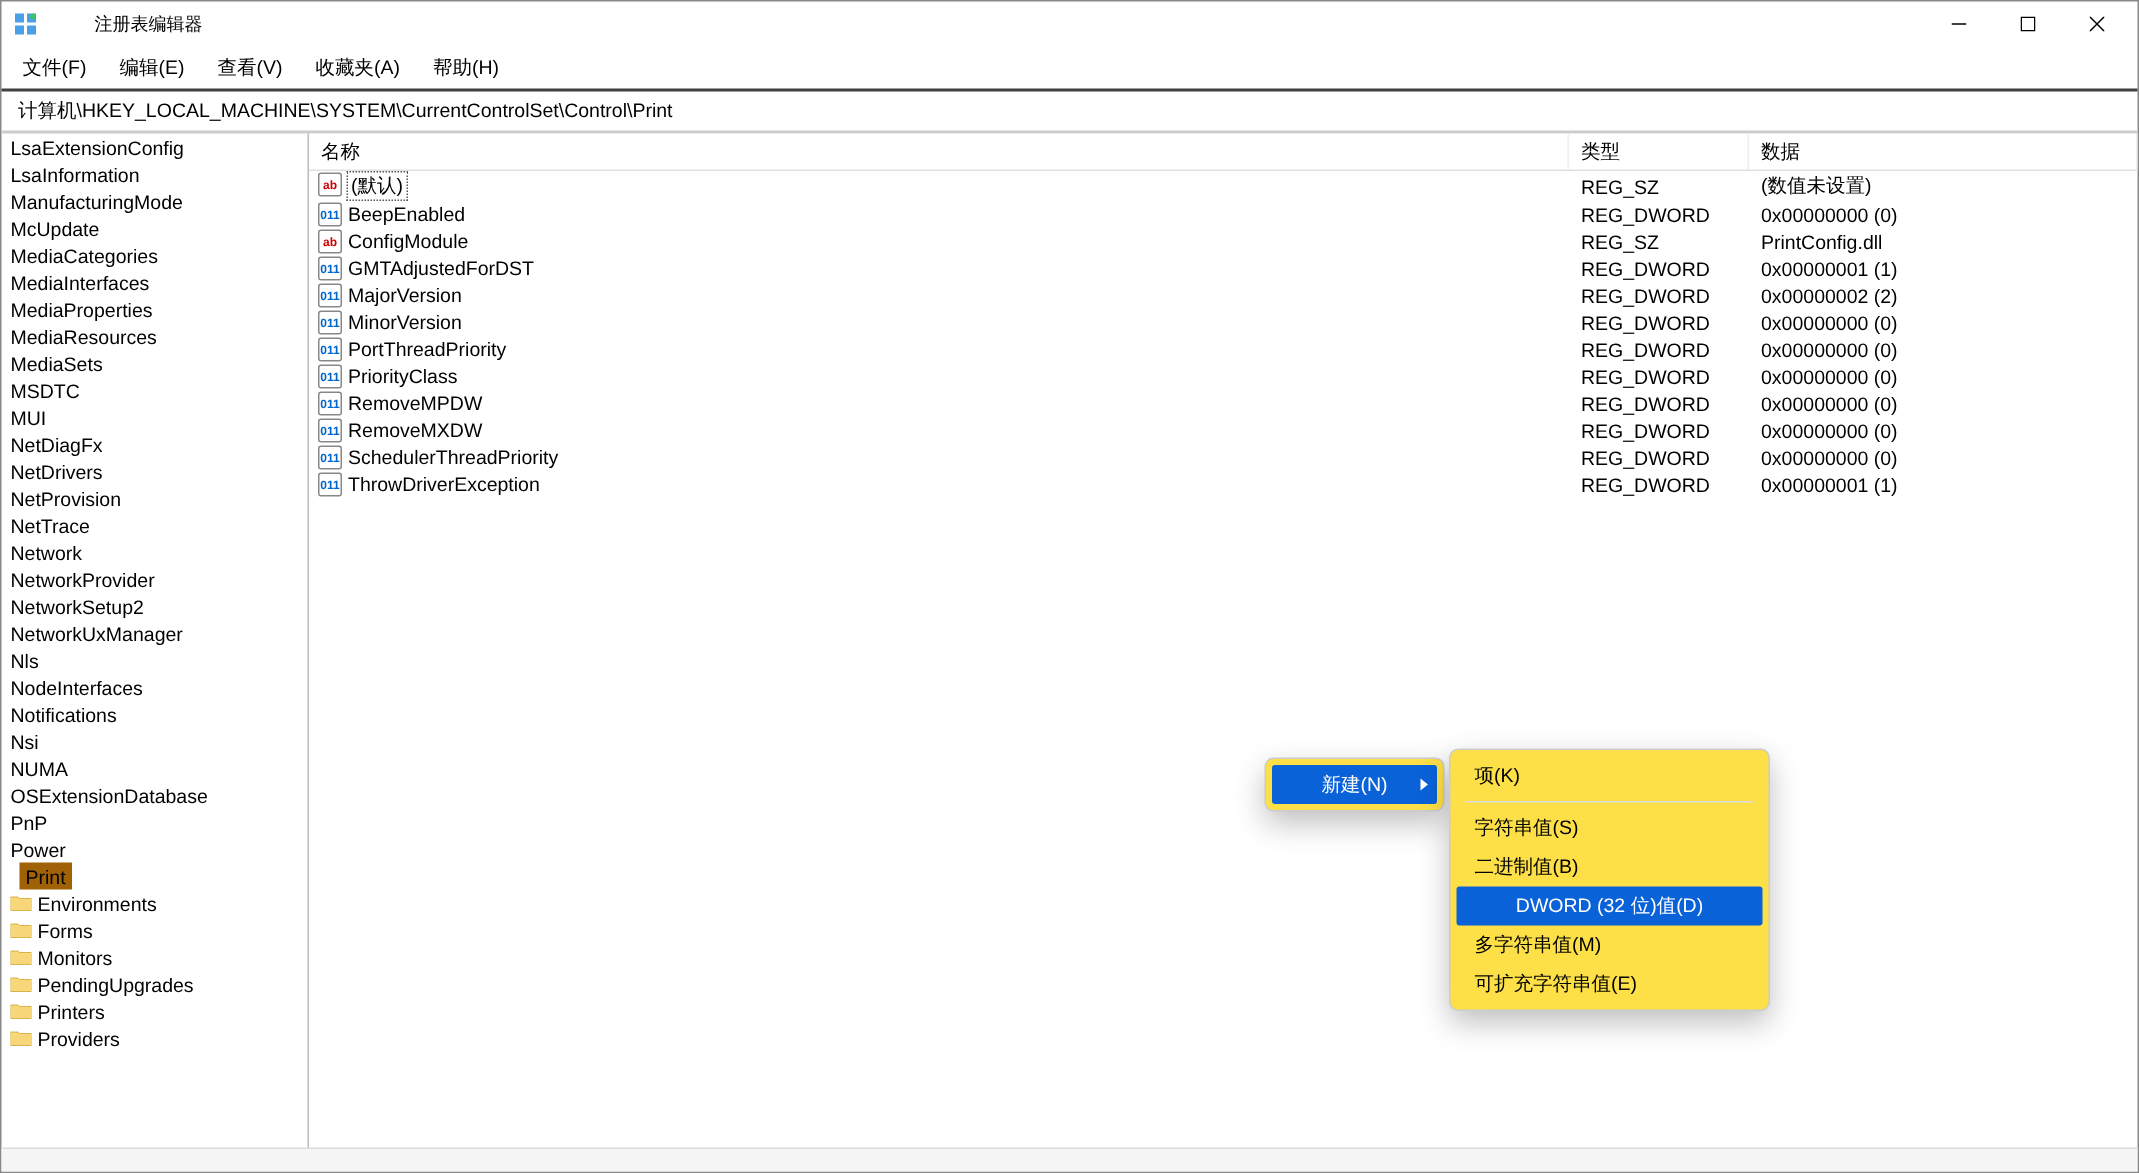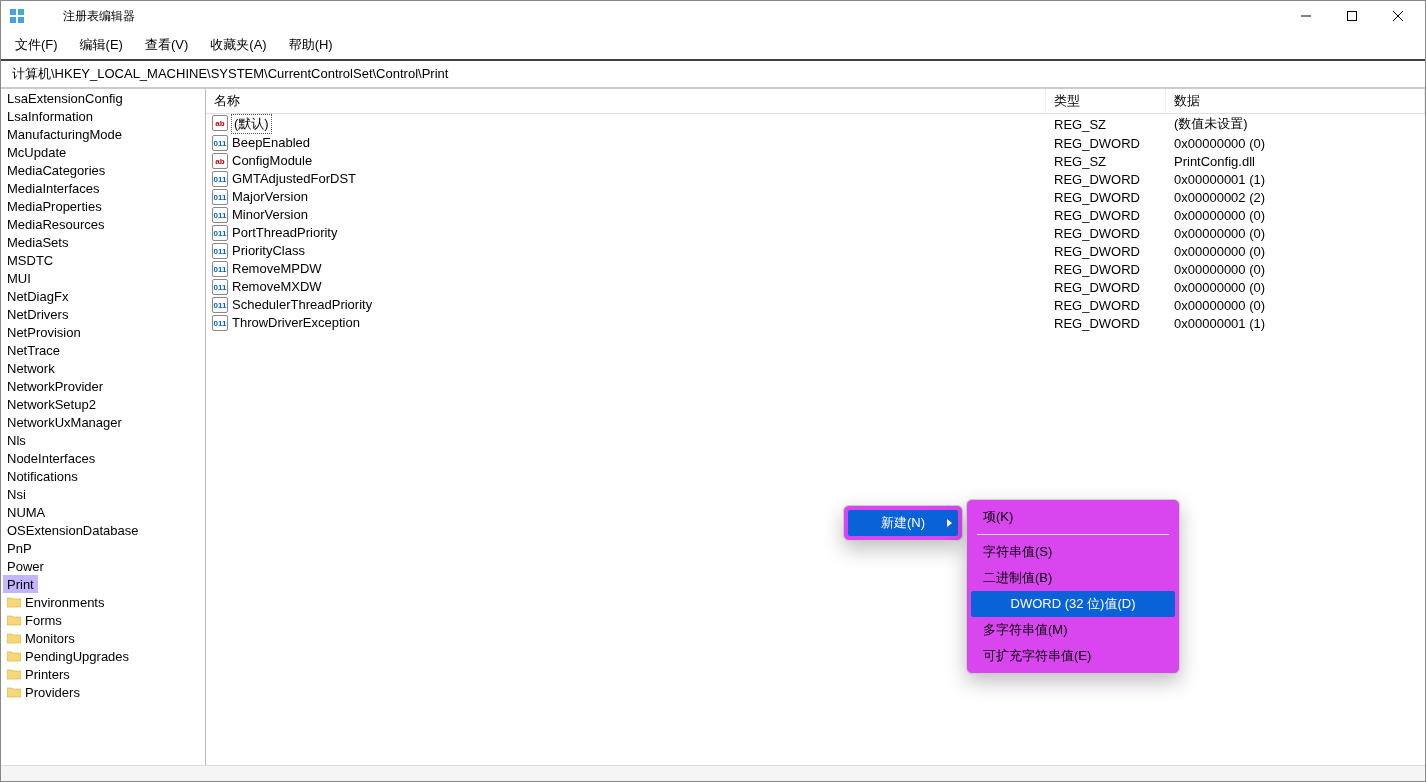--- a/index.html
+++ b/index.html
@@ -12,39 +12,39 @@
   .win-btn { width: 46px; height: 30px; display:flex; align-items:center; justify-content:center; font-size: 12px; }
   .menubar { display: flex; gap: 14px; padding: 3px 10px; border-bottom: 2px solid #404040; font-size: 13px; }
   .menubar span { padding: 2px 4px; }
   .addressbar { padding: 4px 11px; border-bottom: 1px solid #ccc; font-size: 13px; }
   .content { flex: 1; display: flex; min-height: 0; border-top: 1px solid #ccc; }
   .tree-pane { width: 205px; border-right: 1px solid #bbb; overflow-y: auto; position: relative; }
   .tree-pane::-webkit-scrollbar { width: 16px; }
   .tree-pane::-webkit-scrollbar-track { background: #f0f0f0; }
   .tree-pane::-webkit-scrollbar-thumb { background: #c0c0c0; border: 2px solid #f0f0f0; border-radius: 8px; }
   .tree-item { padding: 1.5px 6px; white-space: nowrap; }
-  .tree-item.selected { background: #c4b5fd; display:inline-block; padding: 1.5px 4px; margin-left: 2px; text-align: right; }
+  .tree-item.selected { background: #a16207; display:inline-block; padding: 1.5px 4px; margin-left: 12px; text-align: right; }
   .tree-item.child { padding-left: 6px; display:flex; align-items:center; gap: 4px; }
   .folder-icon { width: 14px; height: 11px; display:inline-block; }
   .folder-icon svg { display:block; }
   .list-pane { flex: 1; overflow: auto; position: relative; }
   .list-header { display: flex; background: #fff; border-bottom: 1px solid #e0e0e0; font-size: 13px; }
   .list-header > div { padding: 3px 8px; border-right: 1px solid #eee; }
   .col-name { width: 840px; }
   .col-type { width: 120px; }
   .col-data { flex: 1; }
   .list-row { display: flex; align-items: center; font-size: 13px; padding: 1px 0; }
   .list-row .col-name { display:flex; gap: 4px; padding-left: 6px; }
   .list-row .col-type, .list-row .col-data { padding-left: 8px; }
   .val-icon { width: 16px; height: 16px; display:inline-flex; align-items:center; justify-content:center; border:1px solid #888; border-radius:2px; font-size:8px; font-weight:bold; }
   .val-icon.sz { color:#c00; }
   .val-icon.dw { color:#06c; }
   .list-row.default .col-name > span:last-child { outline: 1px dotted #555; padding: 0 2px; }
   
-  .context-menu { position: absolute; background: #d946ef; border: 1px solid #ccc; border-radius: 6px; box-shadow: 0 8px 20px rgba(0,0,0,0.25); padding: 4px; font-size: 13px; }
+  .context-menu { position: absolute; background: #fde047; border: 1px solid #ccc; border-radius: 6px; box-shadow: 0 8px 20px rgba(0,0,0,0.25); padding: 4px; font-size: 13px; }
   .cm-parent { left: 637px; top: 416px; width: 120px; }
   .cm-sub { left: 760px; top: 410px; width: 214px; }
   .cm-item { padding: 4px 12px; white-space: nowrap; position: relative; }
   .cm-item.highlight { background: #0a62d9; color: #fff; border-radius: 2px; }
   .cm-item.arrow::after { content: ""; position: absolute; right: 6px; top: 50%; width: 0; height: 0; border-left: 5px solid currentColor; border-top: 4px solid transparent; border-bottom: 4px solid transparent; transform: translateY(-50%); }
   .cm-sep { height: 1px; background: #ddd; margin: 4px 6px; }
   .cm-item.center { text-align: center; }
   .bottom-scroll { height: 16px; border-top: 1px solid #ddd; background: #f5f5f5; }
 </style>
 </head>

